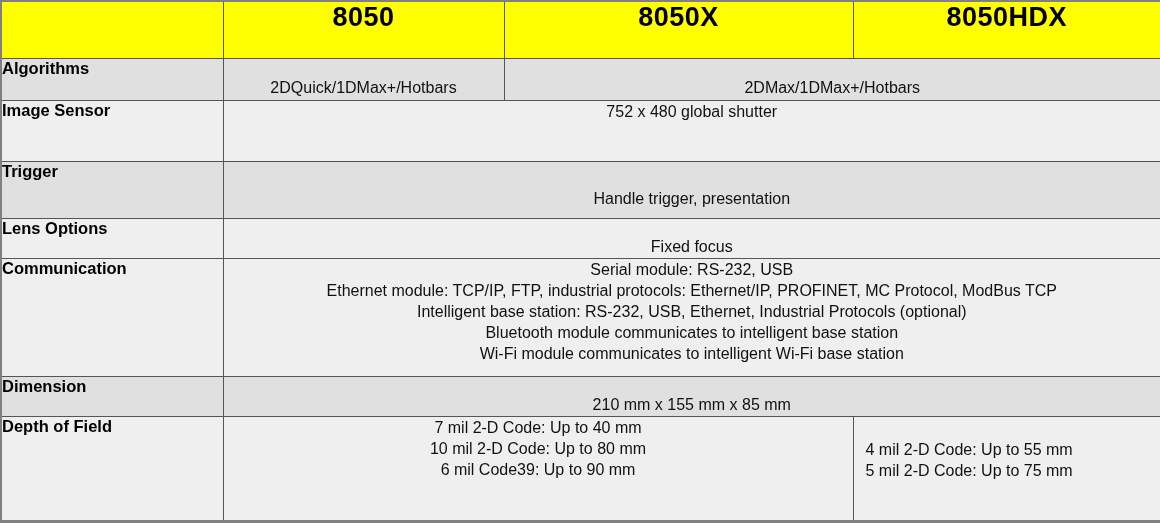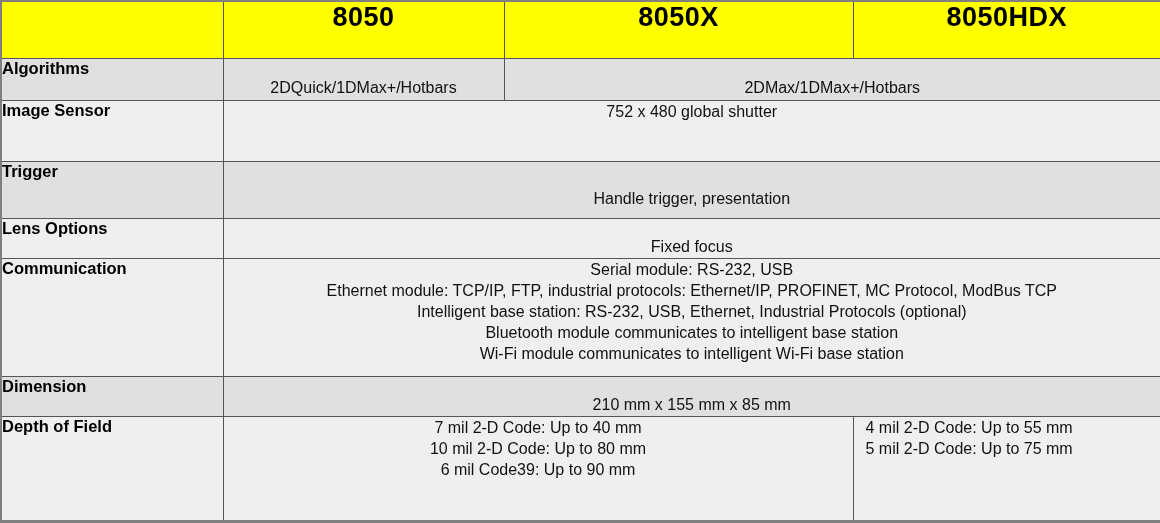--- a/index.html
+++ b/index.html
@@ -143,19 +143,19 @@
     <td class="val mid shade-dark" colspan="3">210 mm x 155 mm x 85 mm</td>
   </tr>
 
   <tr style="height:100px">
     <td class="row-label shade-light">Depth of Field</td>
     <td class="val shade-light" colspan="2">
       <span class="cell-line">7 mil 2-D Code: Up to 40 mm</span>
       <span class="cell-line">10 mil 2-D Code: Up to 80 mm</span>
       <span class="cell-line">6 mil Code39: Up to 90 mm</span>
     </td>
-    <td class="val left shade-light sep-left" style="">
+    <td class="val left shade-light sep-left" style="padding-top:22px">
       <span class="cell-line">4 mil 2-D Code: Up to 55 mm</span>
       <span class="cell-line">5 mil 2-D Code: Up to 75 mm</span>
     </td>
   </tr>
 </tbody>
   </table>
 
 </body></html>

